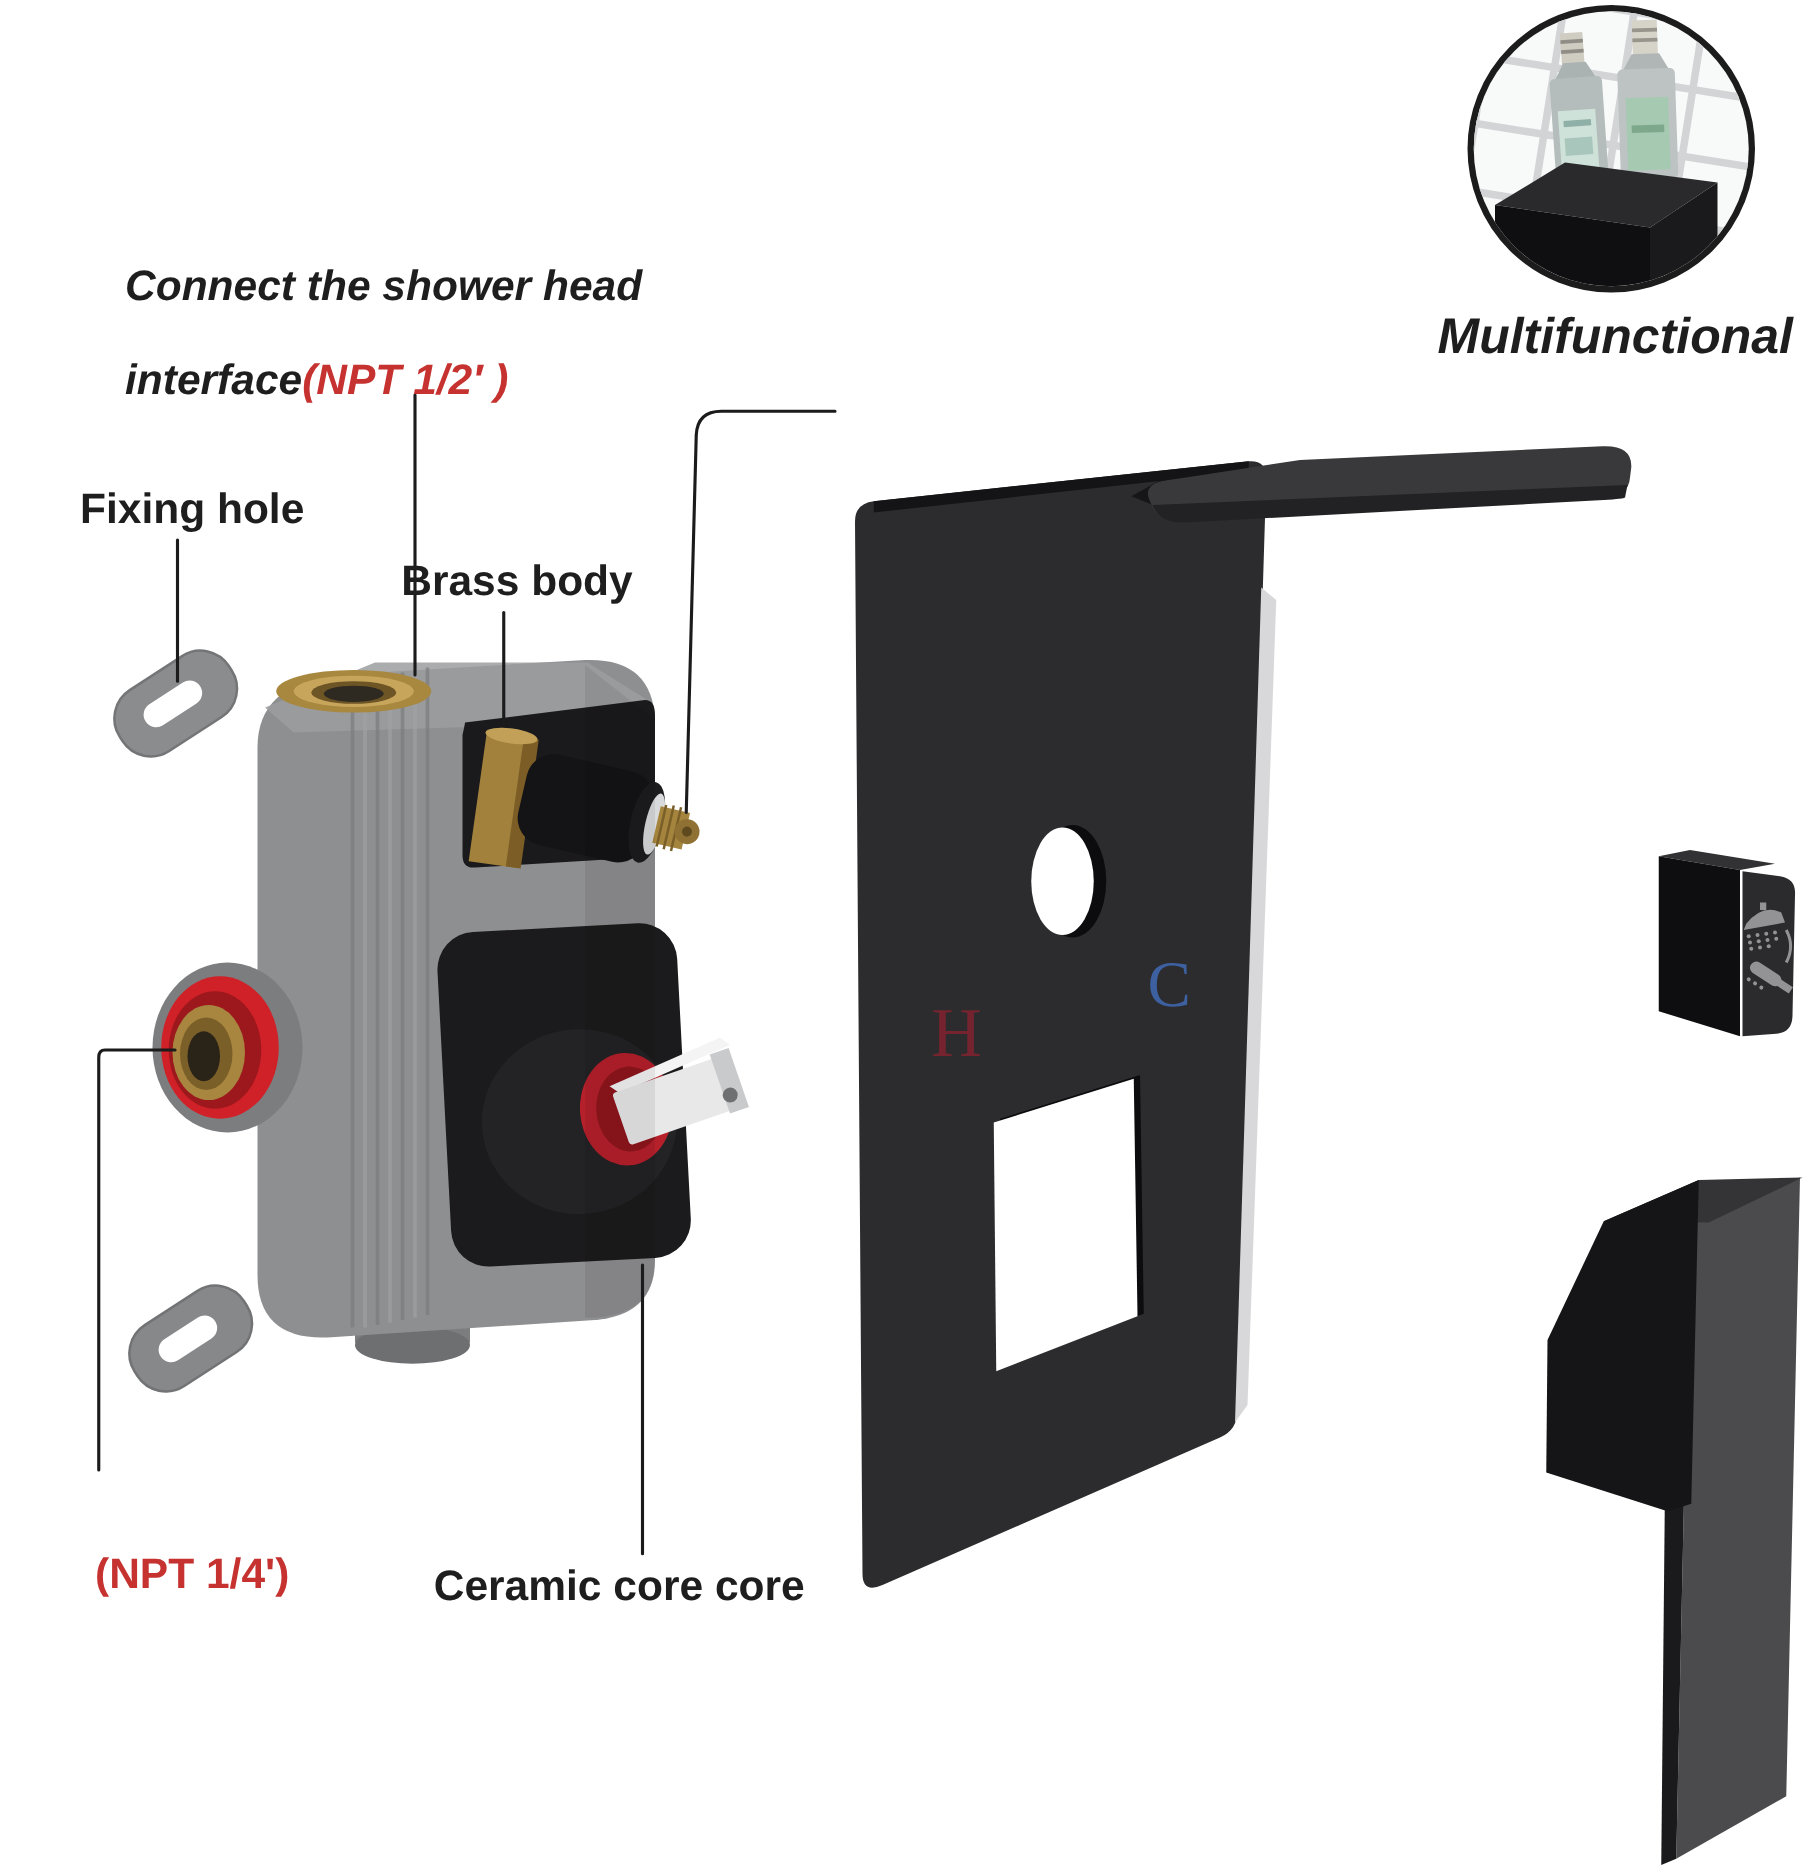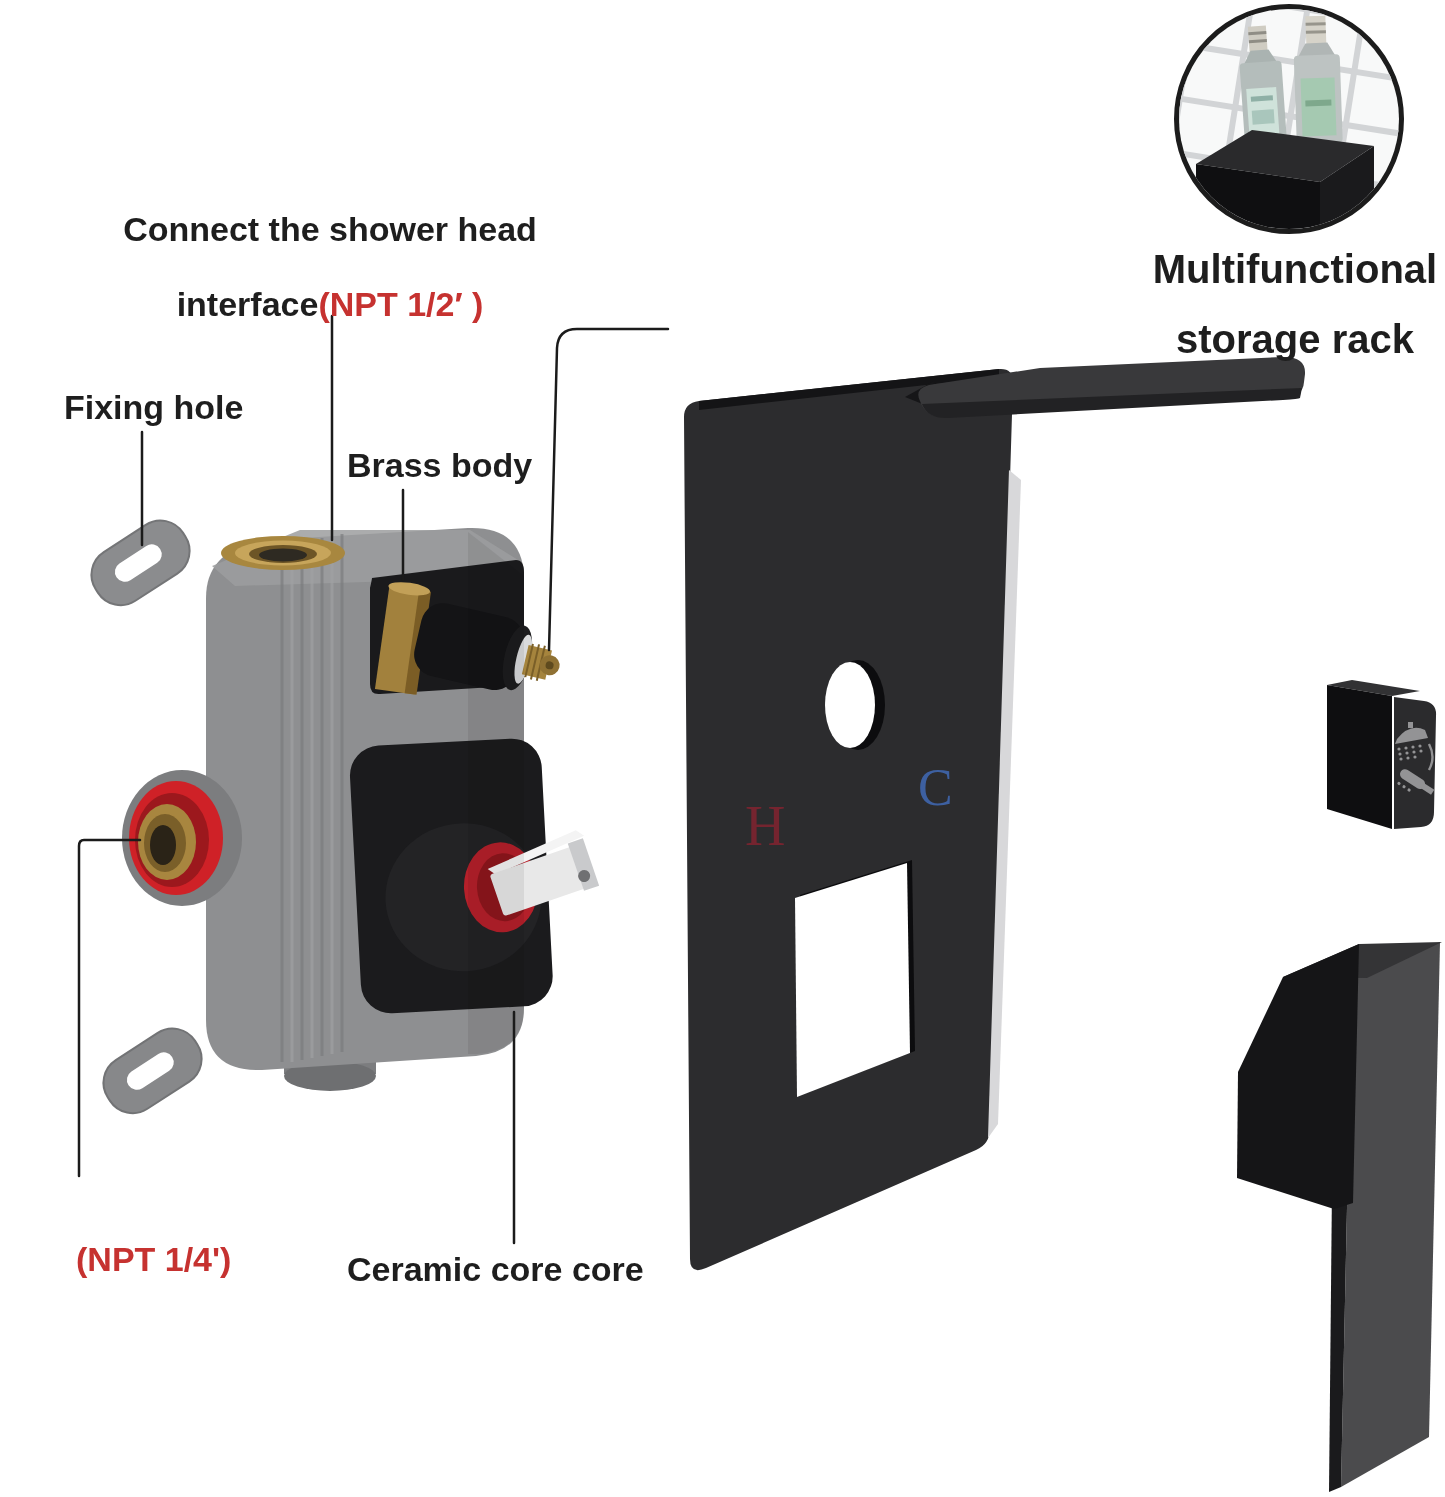--- a/index.html
+++ b/index.html
@@ -12,21 +12,21 @@
   }
   .label{
     position:absolute;
     color:#1e1e1e;
     font-weight:bold;
     font-size:34px;
     line-height:1.25;
     white-space:nowrap;
   }
   .label .red{color:#c63230;}
-  .center{text-align:center;}
+  .center{font-style:italic;}
   svg{position:absolute;left:0;top:0;}
 </style>
 </head>
 <body>
 
 <div class="canvas">
 
   <svg width="1445" height="1497" viewBox="0 0 1445 1497">
     <defs>
       <clipPath id="insetClip">
@@ -233,25 +233,24 @@
 
   <div class="label center" style="left:100px;top:208px;width:460px;">
     <div>Connect the shower head</div>
     <div style="margin-top:32px;">
       <span>interface</span><span class="red">(NPT 1/2′ )</span>
     </div>
   </div>
 
   <div class="label" style="left:64px;top:386px;">Fixing hole</div>
 
-  <div class="label" style="left:347px;top:444px;">Brass body</div>
+  <div class="label" style="left:321px;top:444px;">Brass body</div>
 
 
   <div class="label center" style="left:1150px;top:244px;width:290px;font-size:40px;">
     <div>Multifunctional</div>
-    <div style="margin-top:20px;">storage rack</div>
   </div>
 
   <div class="label red" style="left:76px;top:1238px;color:#c63230;">(NPT 1/4')</div>
 
   <div class="label" style="left:347px;top:1248px;">Ceramic core core</div>
 
 </div>
 
 </body></html>

